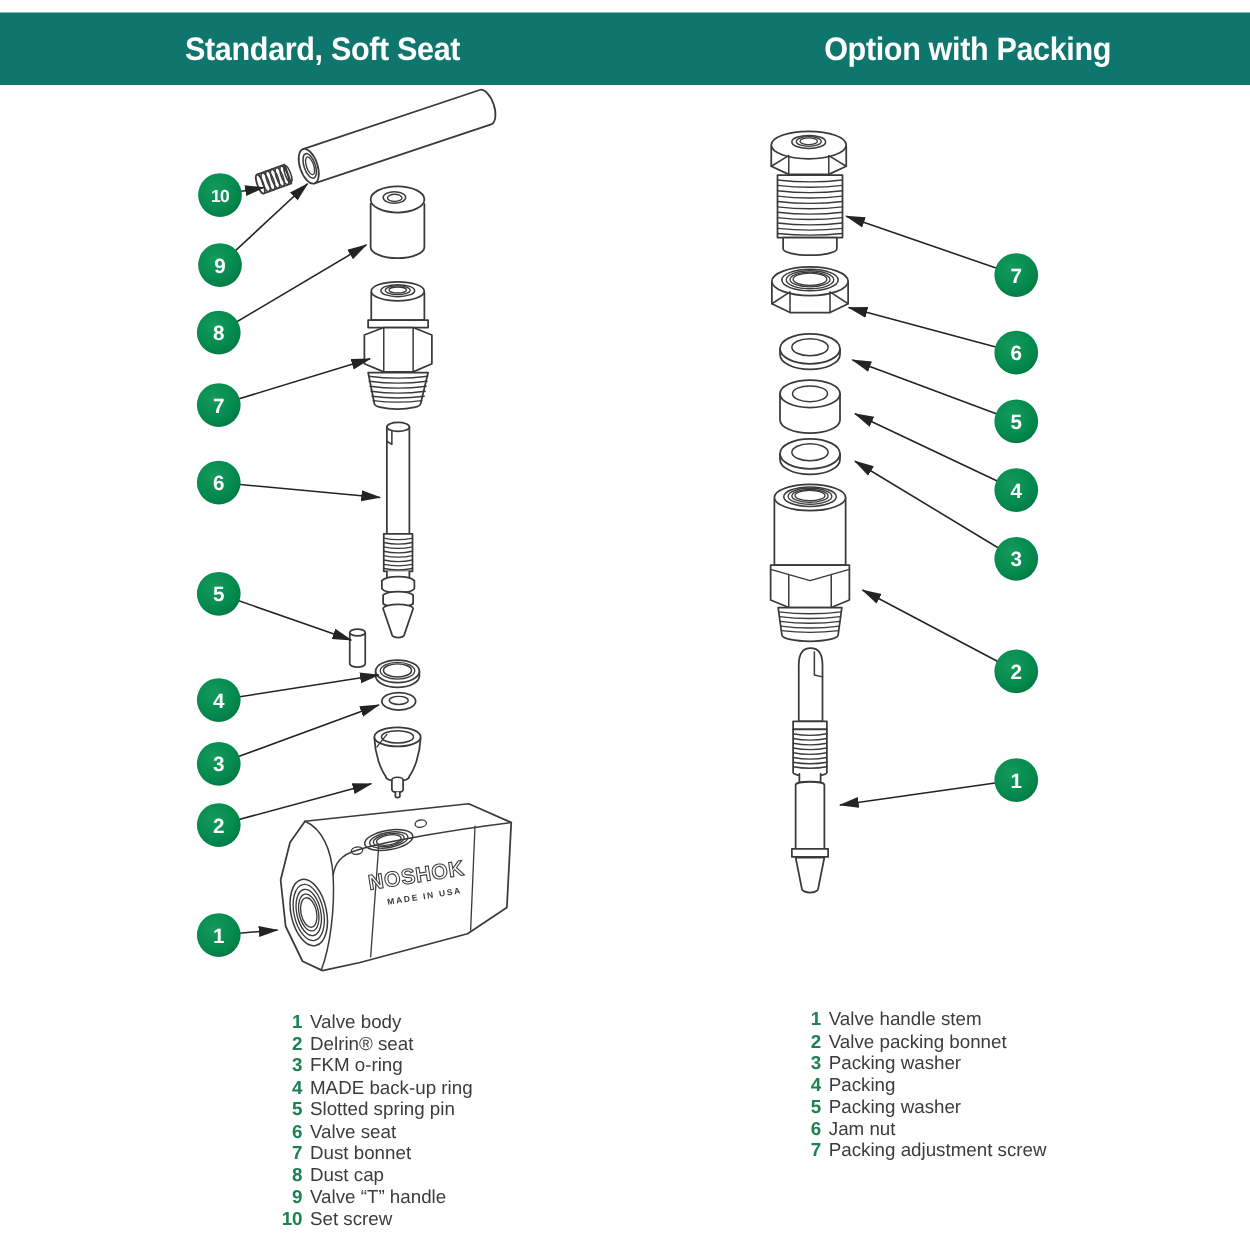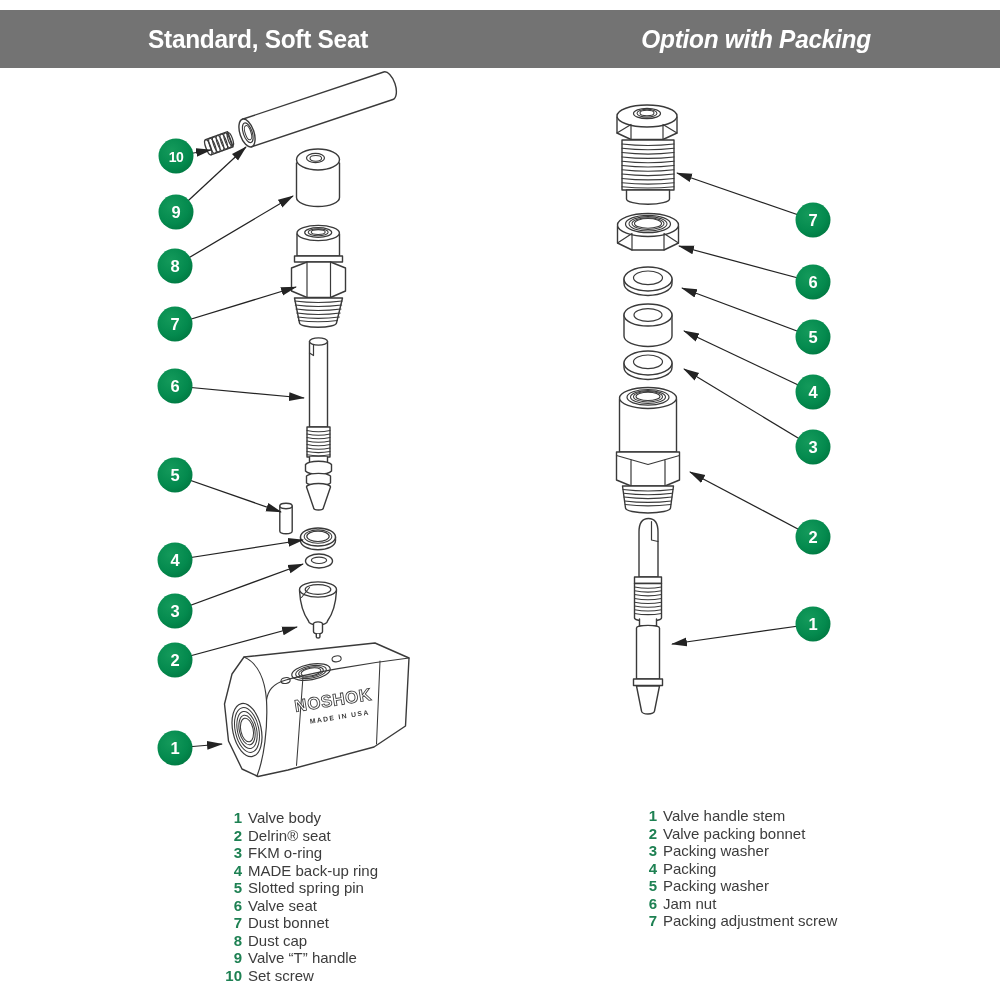--- a/index.html
+++ b/index.html
@@ -1,23 +1,23 @@
 <!DOCTYPE html>
 <html><head>
 <meta charset="utf-8">
 <style>
   html,body{margin:0;padding:0;background:#fff;}
   .page{position:relative;width:1000px;height:1000px;background:#fff;overflow:hidden;
         font-family:"Liberation Sans",sans-serif;}
-  .header-bar{position:absolute;left:0;top:10px;width:1000px;height:58px;background:#737373;}
+  .header-bar{position:absolute;left:0;top:10px;width:1000px;height:58px;background:#0f766e;}
   .header-title{position:absolute;top:0;height:58px;line-height:58px;text-align:center;
         color:#fff;font-size:26px;font-weight:bold;}
   .header-title span{display:inline-block;transform:scaleX(0.94);letter-spacing:-0.3px;}
   .title-left{left:58px;width:400px;}
-  .title-right{left:556px;width:400px;font-style:italic;}
+  .title-right{left:574px;width:400px;}
   .diagram-svg{position:absolute;left:0;top:0;width:1000px;height:1000px;}
   .legend{position:absolute;font-size:15px;color:#3c3c3c;}
   .legend-left{left:218px;top:809px;}
   .legend-right{left:633px;top:807px;}
   .legend-row{display:flex;line-height:17.5px;}
   .legend-num{width:24px;text-align:right;margin-right:6px;color:#1e8153;font-weight:bold;}
   .legend-label{white-space:nowrap;text-align:center;}
   .co-num{font-weight:bold;fill:#ffffff;font-size:16.5px;font-family:"Liberation Sans",sans-serif;}
   .co-num2{font-size:14px;letter-spacing:-0.5px;}
   .pt{stroke:#3a3a3a;stroke-width:1.4;fill:#ffffff;stroke-linejoin:round;stroke-linecap:round;}

